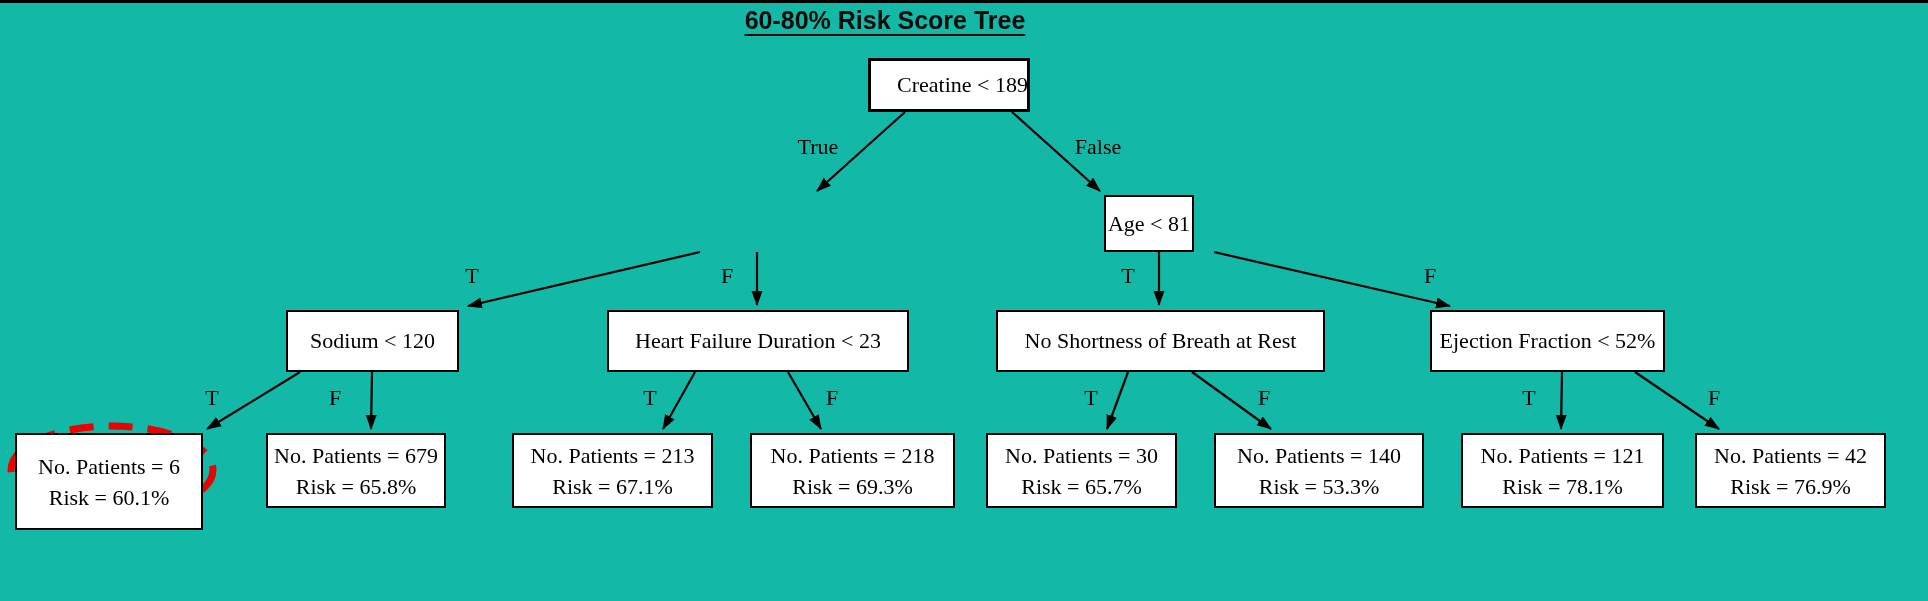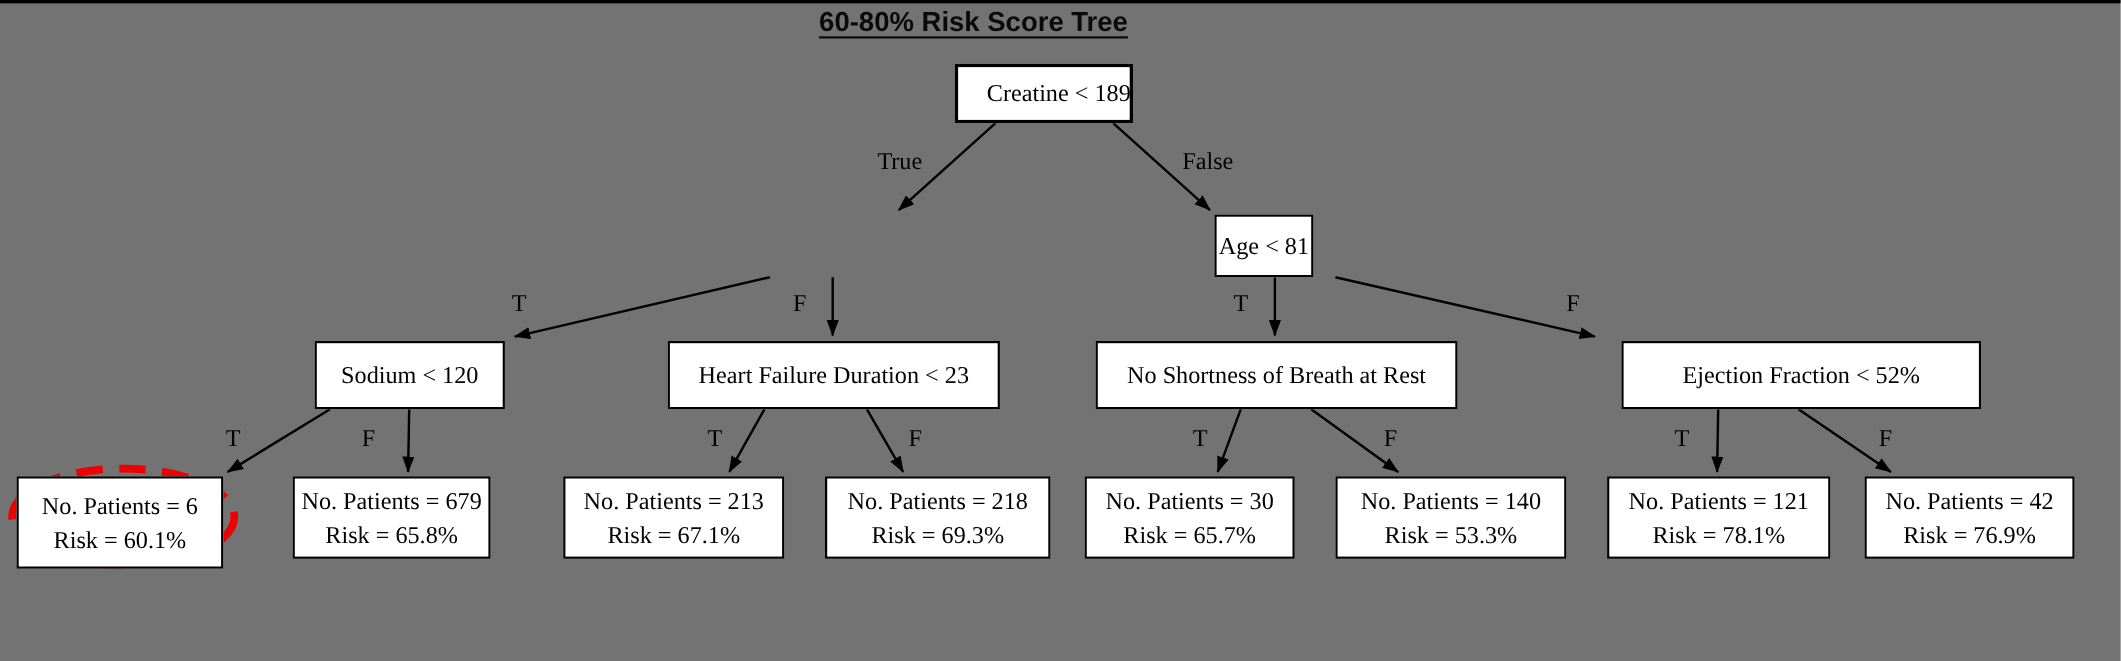--- a/index.html
+++ b/index.html
@@ -1,17 +1,17 @@
 <!DOCTYPE html>
 <html><head>
 <meta charset="utf-8">
 <style>
   html,body{margin:0;padding:0;background:#fff;}
   #stage{
-    position:relative;width:1928px;height:601px;background:#737373;
+    position:relative;width:1928px;height:601px;background:#14b8a6;
     overflow:hidden;font-family:"Liberation Serif","DejaVu Serif",serif;color:#000;
   }
   .topbar{position:absolute;left:0;top:0;width:1928px;height:3px;background:#000;}
   .title{
     position:absolute;left:885px;top:6px;transform:translateX(-50%);
     font-family:"Liberation Sans","DejaVu Sans",sans-serif;font-size:25px;font-weight:600;
     color:#0a0a0a;text-decoration:underline;text-underline-offset:5px;text-decoration-thickness:2px;
     white-space:nowrap;
   }
   svg.edges{position:absolute;left:0;top:0;width:1928px;height:601px;}
@@ -65,23 +65,23 @@
     <ellipse cx="112" cy="470" rx="101" ry="44" fill="none" stroke="#ee0000" stroke-width="7" stroke-dasharray="24 15"></ellipse>
   </svg>
 
   <div class="node root" style="left:868px;top:58px;width:162px;height:54px;">Creatine &lt; 189</div>
 
   <div class="node" style="left:1104px;top:195px;width:90px;height:57px;">Age &lt; 81</div>
 
   <div class="node" style="left:286px;top:310px;width:173px;height:62px;">Sodium &lt; 120</div>
   <div class="node" style="left:607px;top:310px;width:302px;height:62px;">Heart Failure Duration &lt; 23</div>
   <div class="node" style="left:996px;top:310px;width:329px;height:62px;">No Shortness of Breath at Rest</div>
-  <div class="node" style="left:1430px;top:310px;width:327px;height:62px;margin-left:44px;">Ejection Fraction &lt; 52%</div>
+  <div class="node" style="left:1430px;top:310px;width:235px;height:62px;">Ejection Fraction &lt; 52%</div>
 
-  <div class="leaf" style="left:15px;top:433px;width:188px;height:84px;">
+  <div class="leaf" style="left:15px;top:433px;width:188px;height:97px;">
     <span>No. Patients = 6</span>
     <span>Risk = 60.1%</span>
   </div>
   <div class="leaf" style="left:266px;top:433px;width:180px;height:75px;">
     <span>No. Patients = 679</span>
     <span>Risk = 65.8%</span>
   </div>
   <div class="leaf" style="left:512px;top:433px;width:201px;height:75px;">
     <span>No. Patients = 213</span>
     <span>Risk = 67.1%</span>

